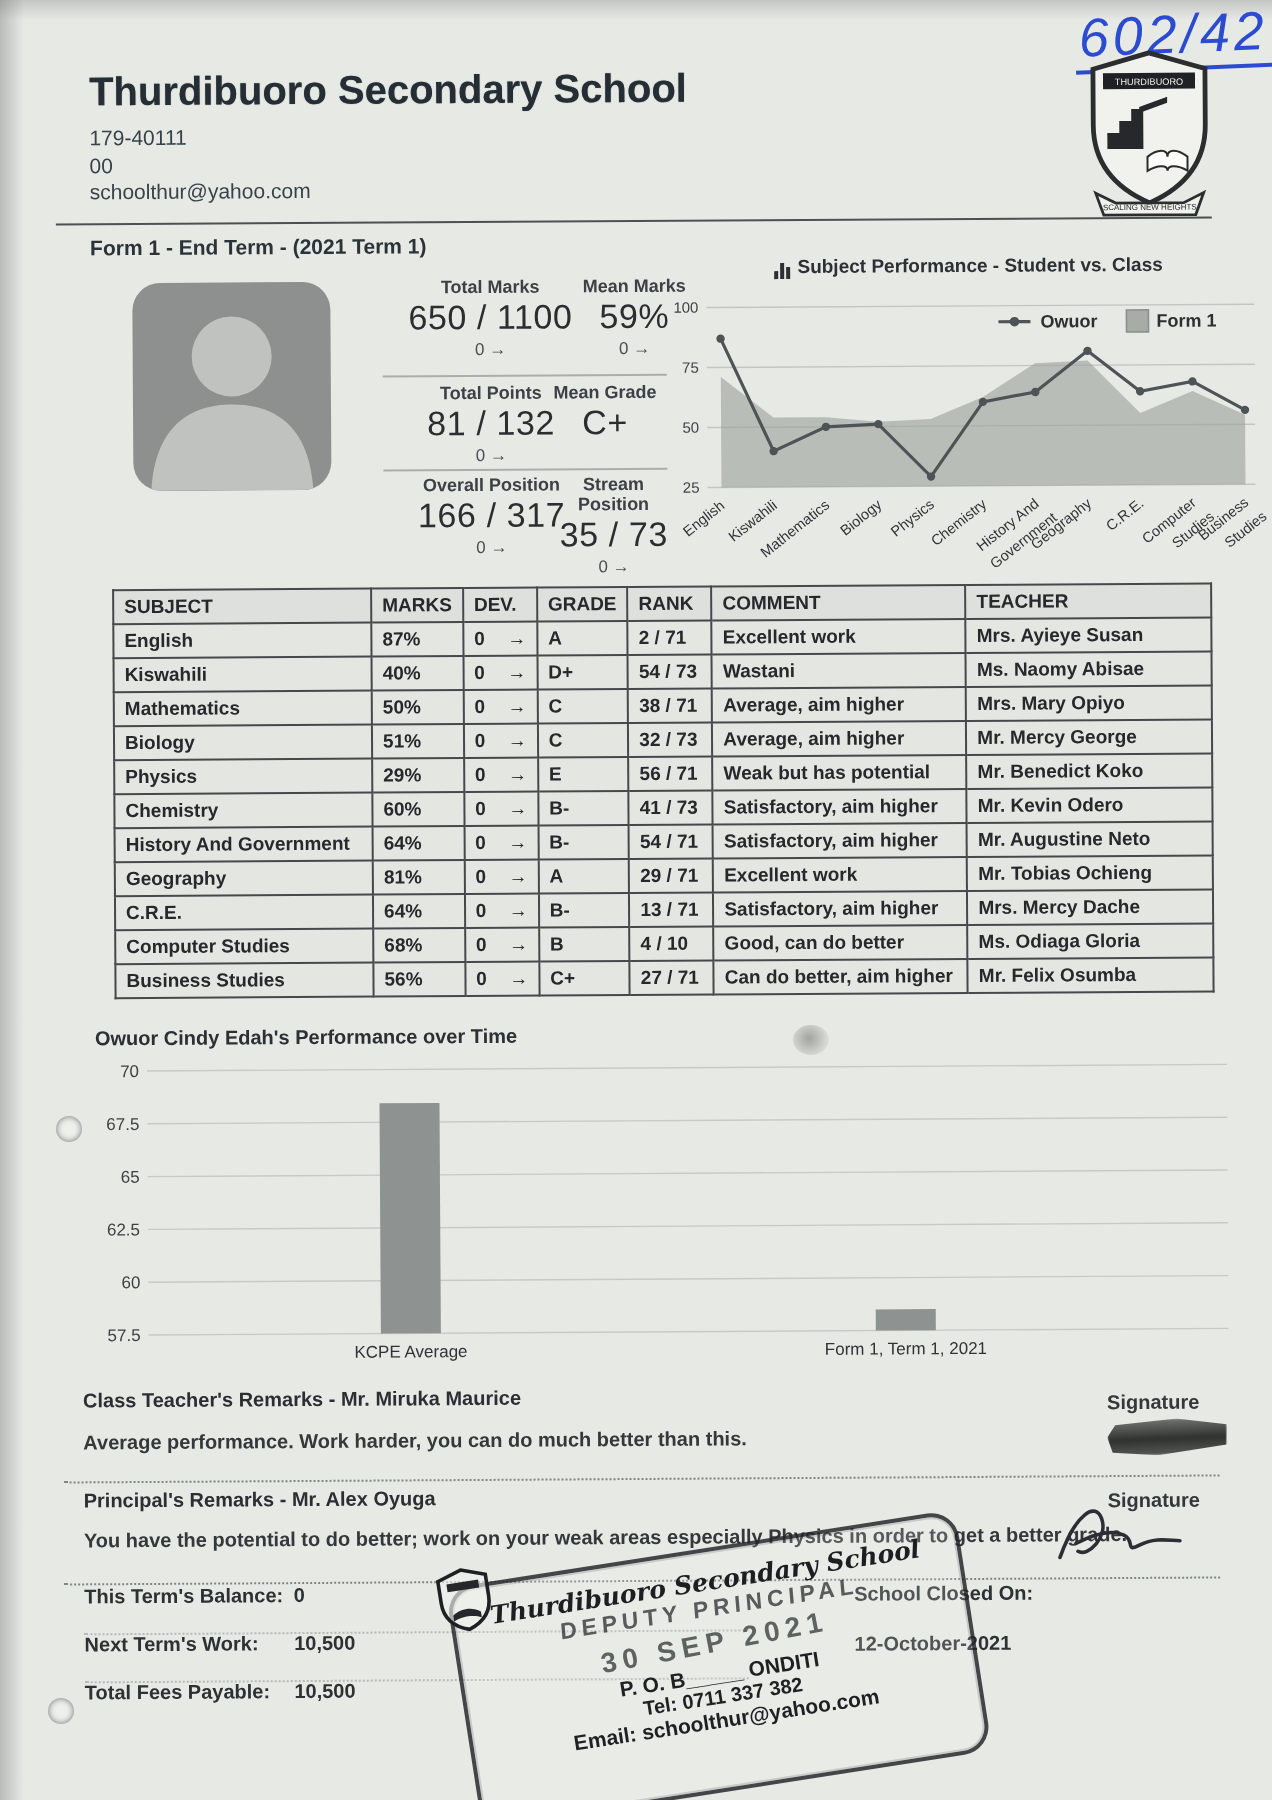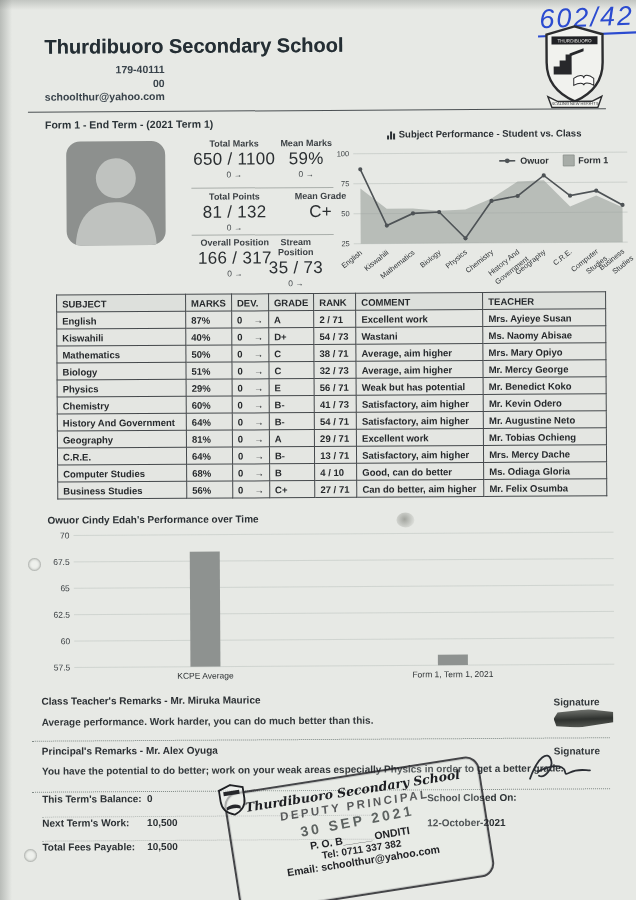--- a/index.html
+++ b/index.html
@@ -9,30 +9,30 @@
         background:linear-gradient(90deg,rgba(110,116,112,.38),rgba(110,116,112,0));}
   .edge-top{position:absolute;left:0;top:0;width:636px;height:10px;
         background:linear-gradient(180deg,rgba(110,116,112,.30),rgba(110,116,112,0));}
   .content{position:absolute;left:0;top:0;width:636px;height:900px;transform:rotate(-0.35deg);}
   .hand-note{position:absolute;left:540px;top:4px;font-size:27px;color:#2b4bd0;
         font-style:italic;letter-spacing:2px;transform:rotate(-2deg);
         border-bottom:2px solid #2b4bd0;padding:0 4px 0 2px;}
   .school-name{position:absolute;left:47px;top:34px;font-size:20px;font-weight:700;color:#242e34;
         text-shadow:0 0 .5px rgba(20,25,30,.45);}
   .contact{position:absolute;left:47px;top:62px;font-size:10.5px;line-height:13.5px;
-        color:#38424a;font-weight:700;text-align:right;}
+        color:#38424a;font-weight:400;}
   .divider-top{position:absolute;left:30px;top:110px;width:578px;border-top:1.6px solid #4b5053;}
   .section-title{position:absolute;left:47px;top:117px;font-size:10.5px;font-weight:700;color:#2b3338;}
   .avatar{position:absolute;left:68px;top:140px;width:99px;height:104px;border-radius:14px;
         background:#8d908e;overflow:hidden;}
   .student-info{position:absolute;left:68px;top:247px;font-size:10.5px;font-weight:700;
         color:#2b2f33;line-height:13.2px;}
   .kcpe-row span{display:inline-block;}
   .kcpe-row .vap{margin-left:26px;}
-  .stat{position:absolute;text-align:center;}
+  .stat{position:absolute;text-align:center;margin-left:11px;}
   .stat .lbl{font-size:9px;font-weight:700;color:#3c4145;margin-bottom:1px;}
   .stat .val{font-size:17px;color:#2a2e31;letter-spacing:.3px;line-height:19px;}
   .stat .trend{font-size:8.5px;color:#4a4f52;margin-top:1px;}
   .stat-sep{position:absolute;border-top:1px solid rgba(120,128,124,.55);}
   .chart1-title{position:absolute;left:355px;top:129px;width:262px;text-align:center;
         font-size:9.5px;font-weight:700;color:#2b3034;}
   .bar-icon{display:inline-block;width:9px;height:8px;position:relative;top:0;margin-right:3px;}
   .bar-icon i{display:inline-block;width:2px;background:#2b3034;margin-right:1px;vertical-align:bottom;}
   .chart1-svg{position:absolute;left:333px;top:140px;}
   .report-table{position:absolute;left:57px;top:293px;border-collapse:collapse;background:rgba(223,226,221,.35);}
@@ -128,21 +128,21 @@
       <div class="lbl">Mean Marks</div>
       <div class="val">59%</div>
       <div class="trend">0 →</div>
     </div>
     <div class="stat-sep" style="left:193px;top:187px;width:142px;"></div>
     <div class="stat" style="left:193px;top:191px;width:86px;">
       <div class="lbl">Total Points</div>
       <div class="val">81 / 132</div>
       <div class="trend">0 →</div>
     </div>
-    <div class="stat" style="left:295px;top:191px;width:54px;">
+    <div class="stat" style="left:266px;top:191px;width:54px;">
       <div class="lbl">Mean Grade</div>
       <div class="val">C+</div>
       <div class="trend"></div>
     </div>
     <div class="stat-sep" style="left:193px;top:234px;width:142px;"></div>
     <div class="stat" style="left:191px;top:237px;width:90px;">
       <div class="lbl">Overall Position</div>
       <div class="val">166 / 317</div>
       <div class="trend">0 →</div>
     </div>

